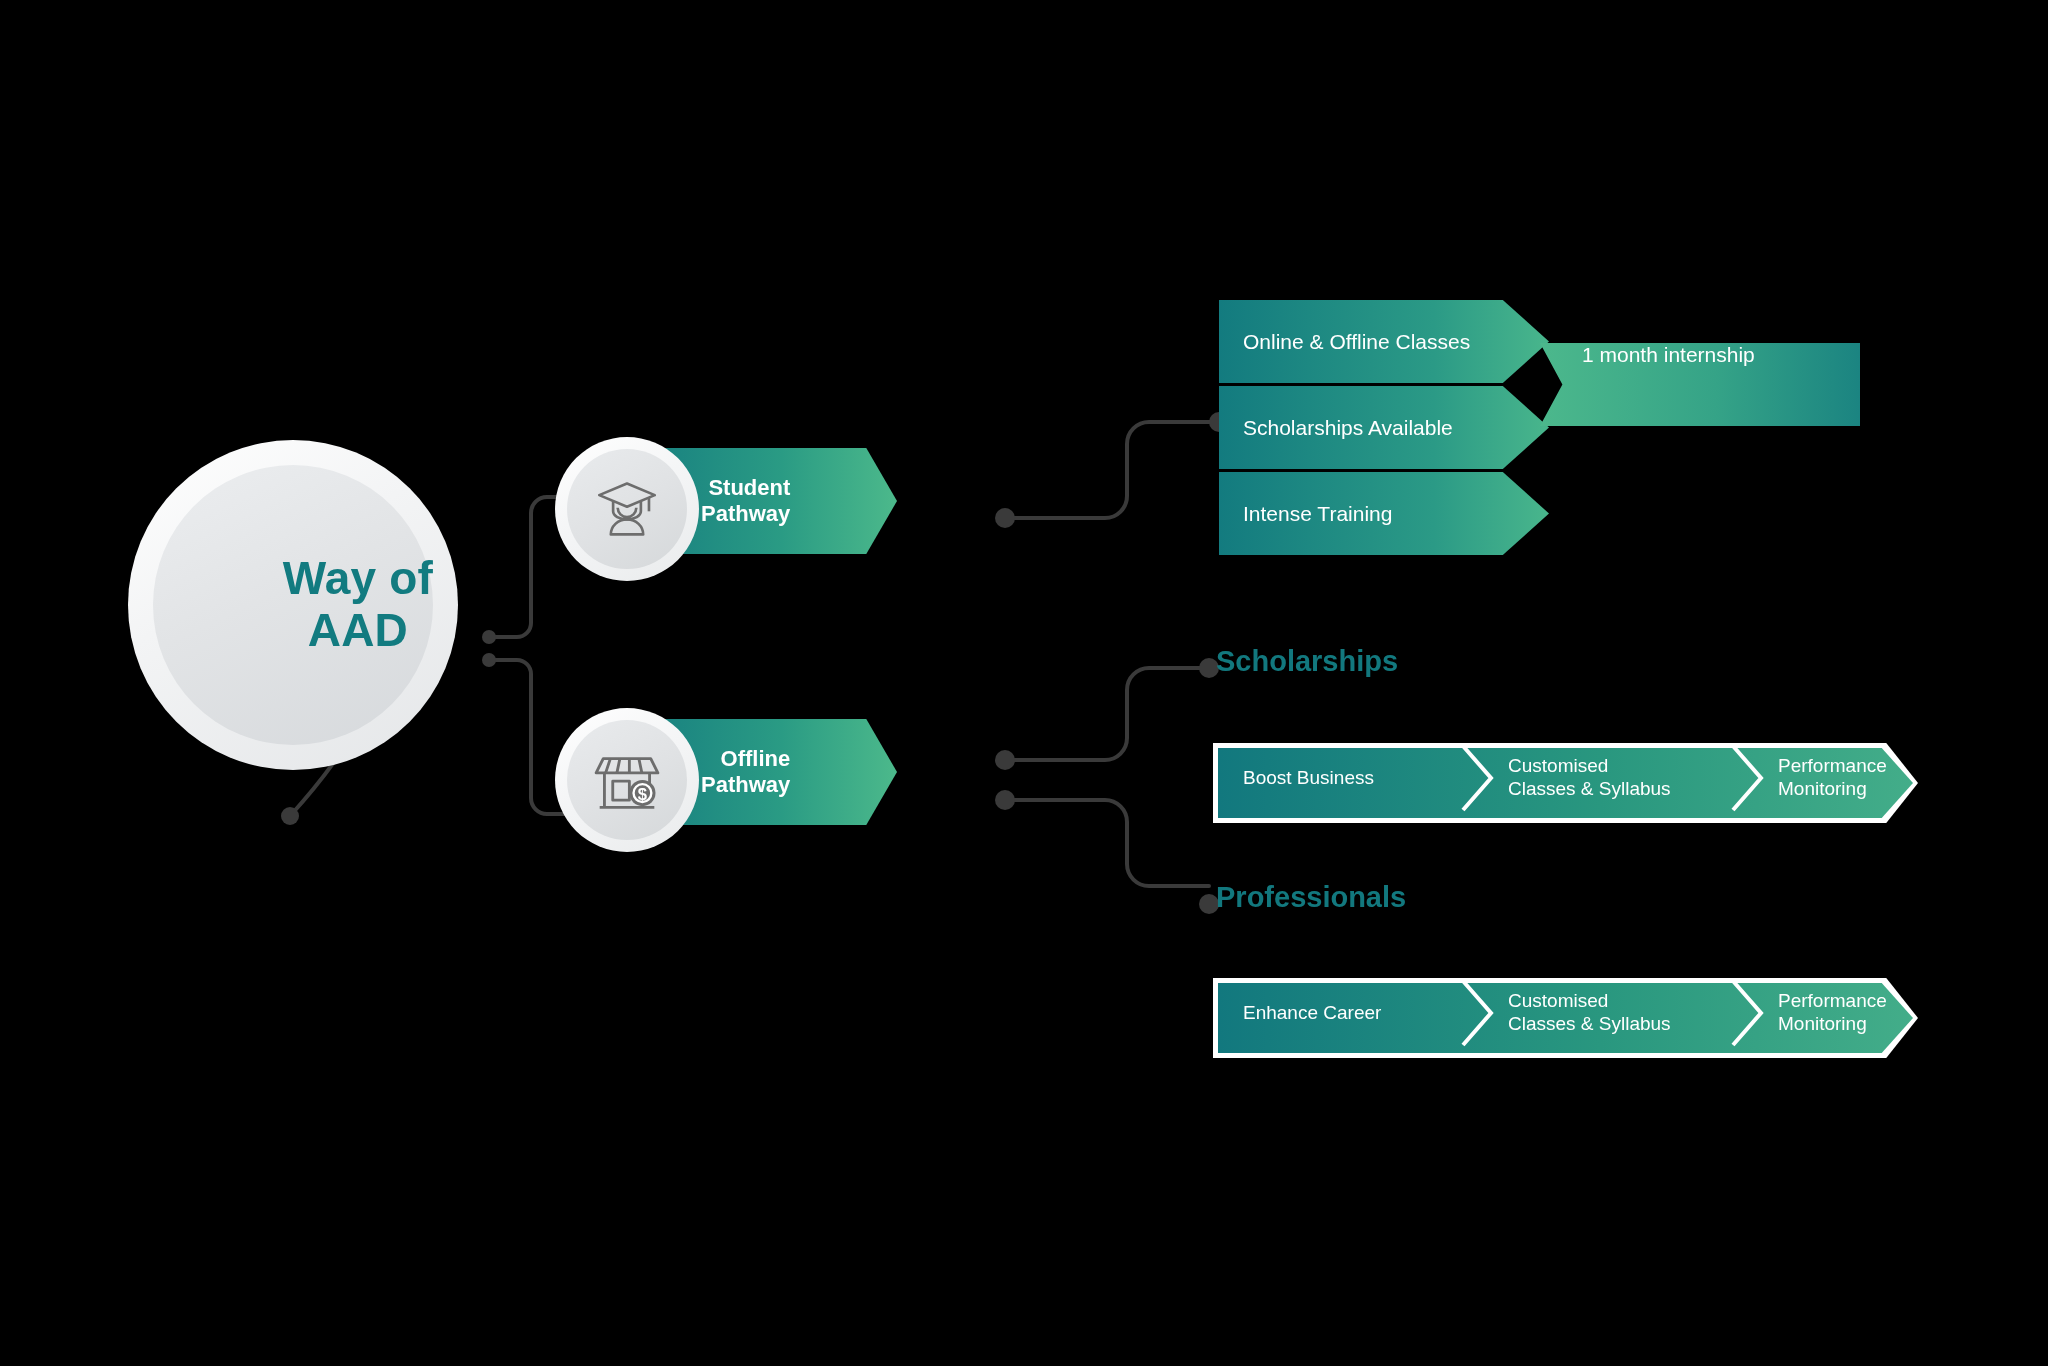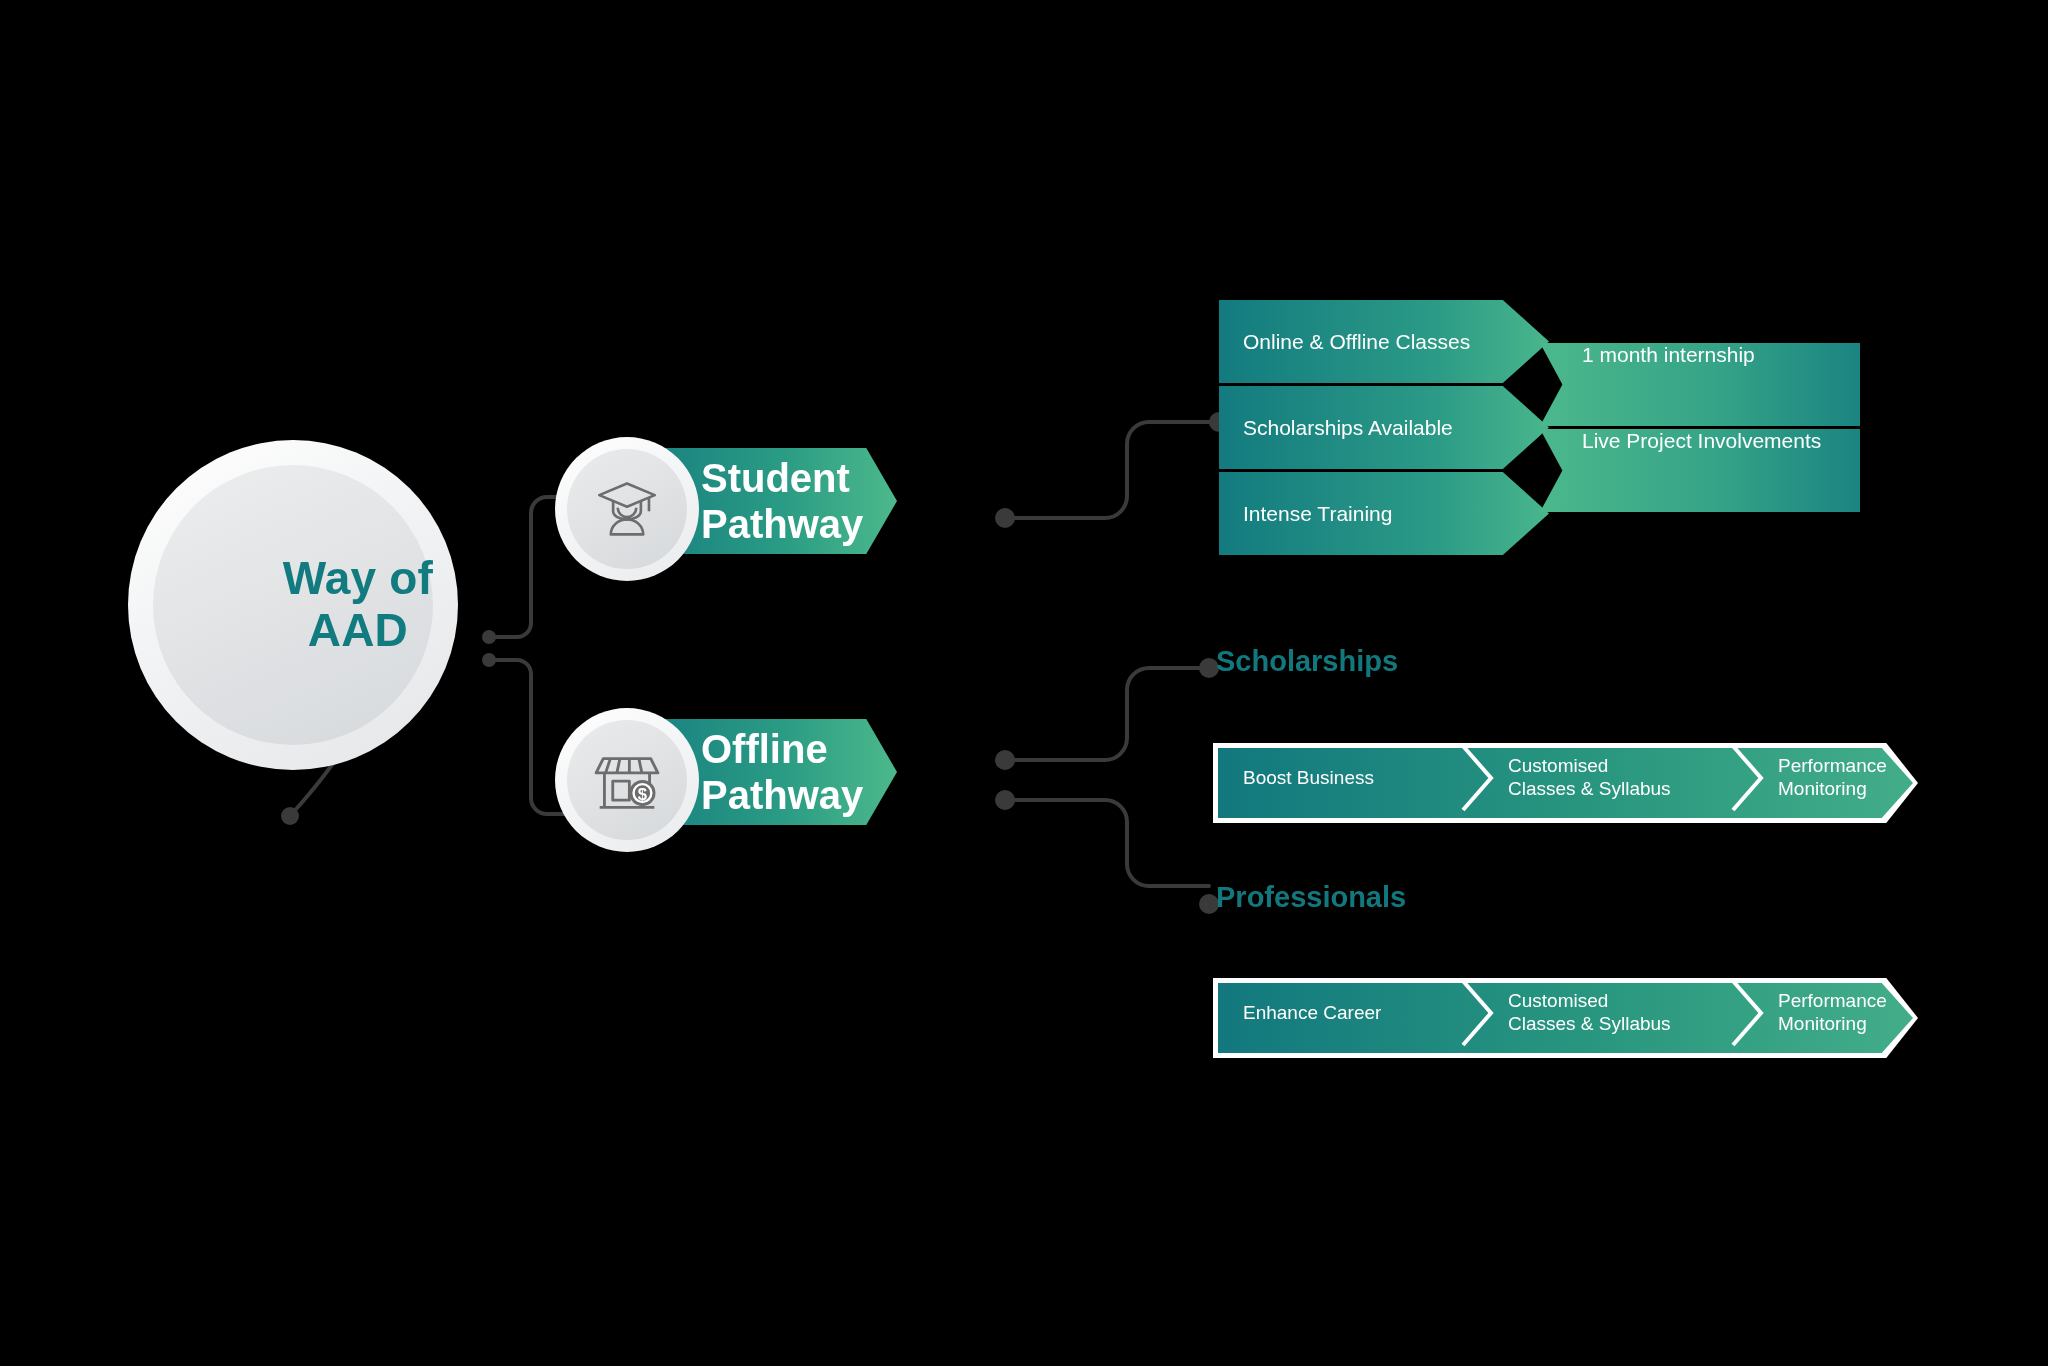--- a/index.html
+++ b/index.html
@@ -18,22 +18,22 @@
        display:flex;align-items:center;justify-content:flex-end;}
   #hub-label{color:#127b80;font-size:46px;font-weight:bold;line-height:1.12;
        text-align:center;letter-spacing:.2px;}
 
   
   .pw-wrap{position:absolute;height:128px;}
   .pw-bar{position:absolute;left:86px;top:11px;width:256px;height:106px;
        background:linear-gradient(90deg,#188080 0%,#2a9b84 55%,#4cb98b 100%);
        clip-path:polygon(0 0,88% 0,100% 50%,88% 100%,0 100%);
        display:flex;align-items:center;}
-  .pw-text{color:#fff;font-size:40px;font-weight:bold;line-height:1.16;
-       margin-left:60px;}
+  .pw-text{color:#fff;font-size:22px;font-weight:bold;line-height:1.16;
+       margin-left:60px;text-align:right;}
   .pw-circle{position:absolute;left:0;top:0;width:144px;height:144px;border-radius:50%;
        background:linear-gradient(150deg,#ffffff 0%,#f4f5f6 45%,#e9ebec 100%);
        display:flex;align-items:center;justify-content:center;}
   .pw-circle-in{width:120px;height:120px;border-radius:50%;
        background:linear-gradient(150deg,#e9ebed 0%,#e0e2e4 50%,#d5d8da 100%);
        display:flex;align-items:center;justify-content:center;}
 
   
   .sc{position:absolute;height:83px;width:330px;
       background:linear-gradient(90deg,#137b7f 0%,#2b9a86 65%,#49b68c 100%);
@@ -162,23 +162,20 @@
   <div class="sc" style="left:1219px;top:386px;">
     <span>Scholarships Available</span>
   </div>
   <div class="sc" style="left:1219px;top:472px;">
     <span>Intense Training</span>
   </div>
 
   <div class="sc2" style="left:1540px;top:343px;">
     <span>1 month internship</span>
   </div>
-  <div class="sc2" style="left:1540px;top:429px;">
-    <span>Live Project Involvements</span>
-  </div>
 
   <div class="plabel" style="left:1216px;top:645px;">Scholarships</div>
 
   <div class="pbar-out" style="left:1213px;top:743px;width:705px;height:80px;">
     <div style="position:absolute;left:0;top:0;width:705px;height:80px;
                 background:#ffffff;
                 clip-path:polygon(0 0,95.5% 0,100% 50%,95.5% 100%,0 100%);"></div>
     <div class="pbar" style="left:5px;top:5px;width:695px;height:70px;"></div>
     <div class="pseg" style="left:30px;width:215px;">
       <span>

